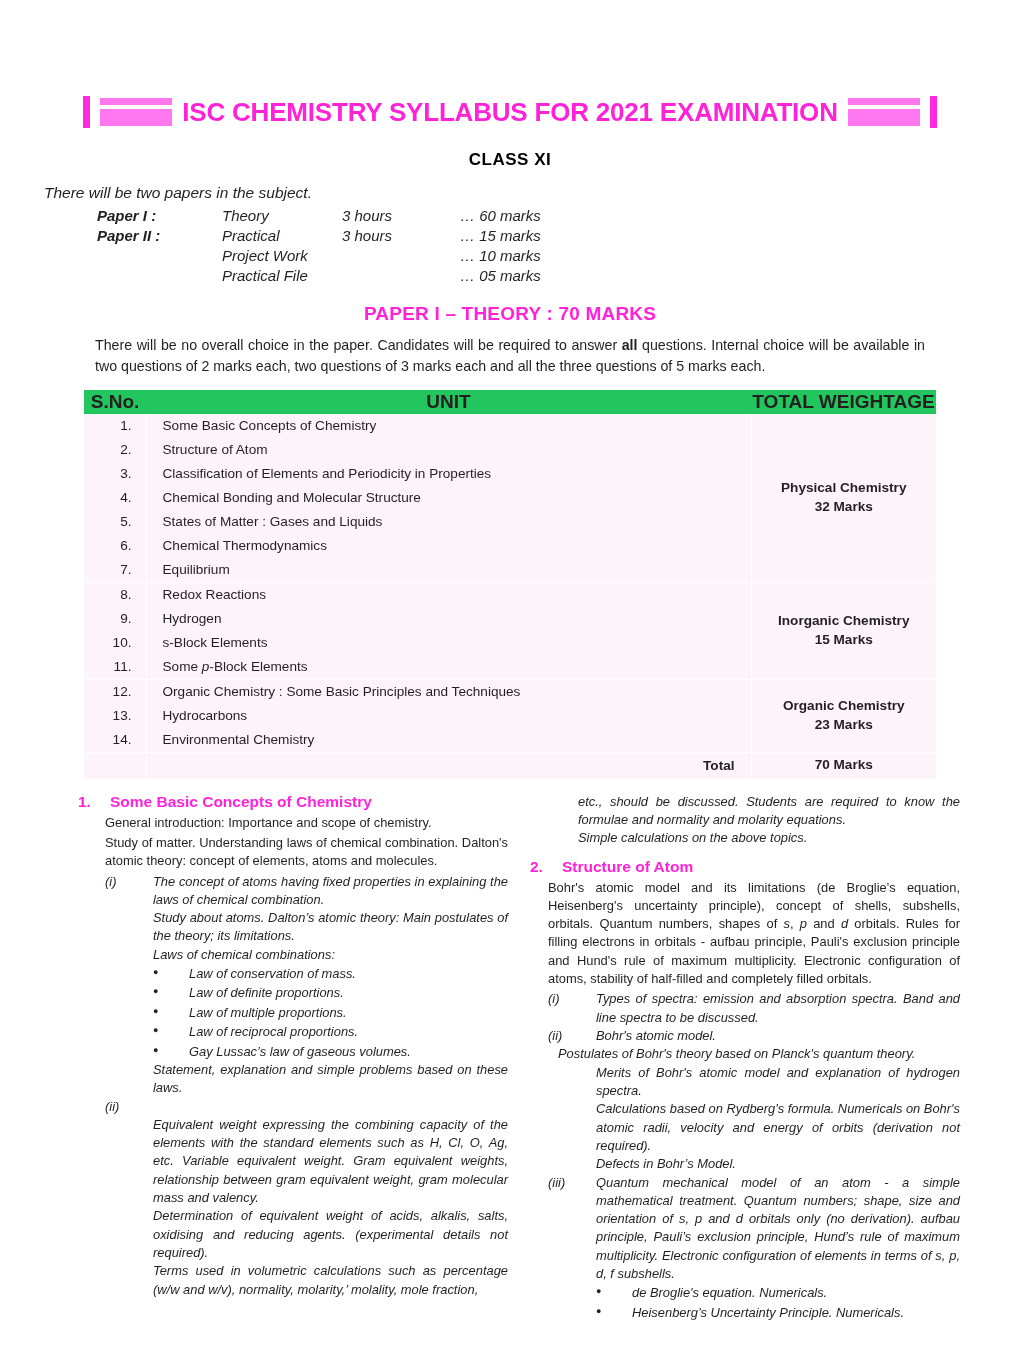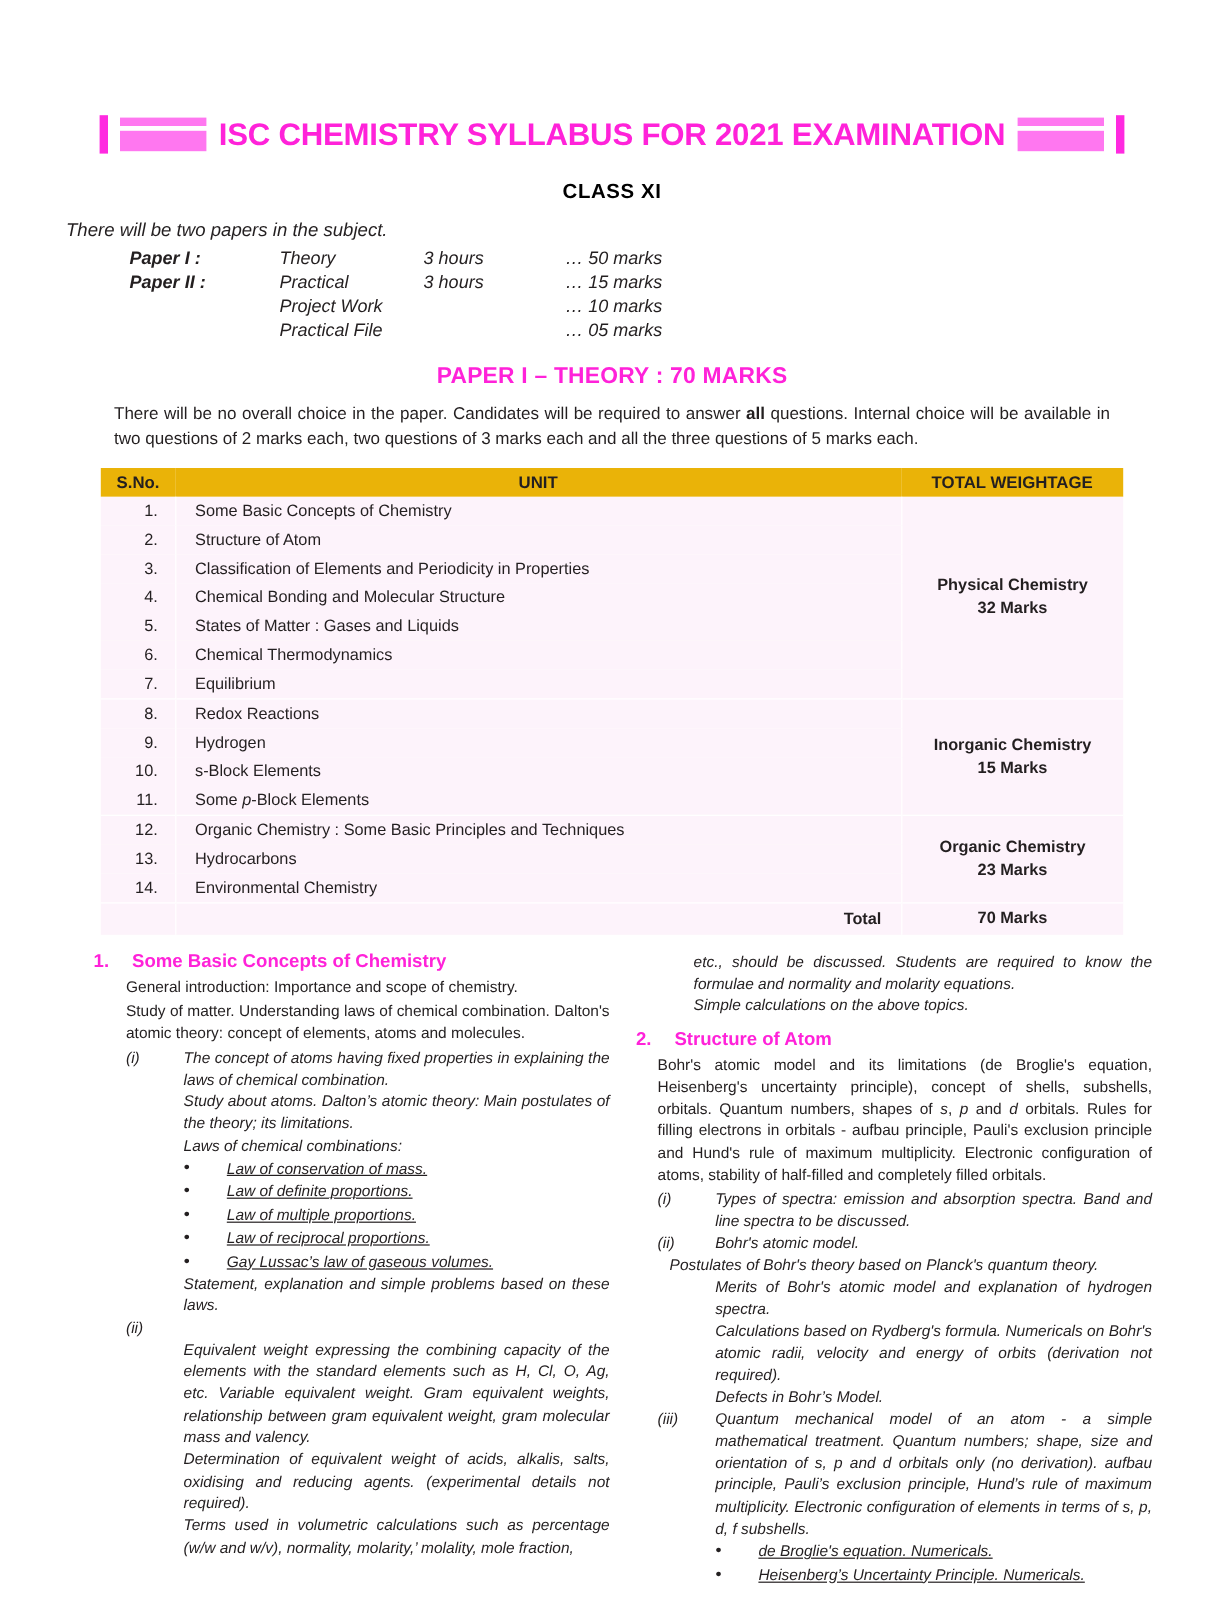--- a/index.html
+++ b/index.html
@@ -27,21 +27,21 @@
     color:#ff22d9;white-space:nowrap;
     font-family:"Liberation Sans", sans-serif;
   }
   .class-line{
     text-align:center;margin-top:22px;
     font-size:17px;font-weight:bold;color:#000000;
     letter-spacing:0.5px;
   }
 
   
-  .papers{margin:14px 0 0 55px;font-style:italic;}
+  .papers{margin:14px 0 0 44px;font-style:italic;}
   .papers .lead{font-size:15.5px;margin-bottom:3px;}
   .papers table{border-collapse:collapse;margin-left:53px;}
   .papers td{font-size:15px;font-style:italic;padding:1.5px 0;vertical-align:top;}
   .papers td.c1{width:125px;font-weight:bold;}
   .papers td.c2{width:120px;}
   .papers td.c3{width:118px;}
   .papers td.c4{width:140px;}
 
   
   .paper1-head{
@@ -59,22 +59,22 @@
     border-collapse:collapse;
     margin:12px auto 0 auto;
     width:852px;
     table-layout:fixed;
   }
   .wtable th,.wtable td{
     padding:0;border:none;
     font-size:13.6px;
   }
   .wtable thead th{
-    background:#eab308;
-    font-weight:bold;font-size:14px;
+    background:#22c55e;
+    font-weight:bold;font-size:19px;
     height:24px;vertical-align:middle;
     color:#231f20;
   }
   .wtable thead th.sno{width:62px;text-align:center;}
   .wtable thead th.unit{text-align:center;}
   .wtable thead th.wt{width:185px;text-align:center;}
   .wtable tbody td{
     background:#fdf3fb;height:24px;vertical-align:middle;
   }
   .wtable tbody td.sno{
@@ -127,21 +127,21 @@
   }
   .subtxt{
     margin:0 0 0 75px;
     font-style:italic;font-size:12.9px;line-height:1.42;
     text-align:justify;
   }
   .subtxt.left{text-align:left;}
   .bullets{margin:0 0 0 75px;padding:0;list-style:none;}
   .bullets li{
     font-style:italic;font-size:12.9px;line-height:1.5;
-    position:relative;padding-left:36px;text-decoration:underline;
+    position:relative;padding-left:36px;
   }
   .bullets li::before{
     content:"\25CF";position:absolute;left:0;top:0;
     font-size:9px;font-style:normal;line-height:1.9;
   }
   .spacer10{height:10px;}
 </style>
 </head>
 <body>
 
@@ -164,21 +164,21 @@
   <div class="class-line">CLASS  XI</div>
 
   <div class="papers">
     <div class="lead">There will be two papers in the subject.</div>
     <table>
       <tbody>
         <tr>
           <td class="c1">Paper I :</td>
           <td class="c2">Theory</td>
           <td class="c3">3 hours</td>
-          <td class="c4">… 50 marks</td>
+          <td class="c4">… 60 marks</td>
         </tr>
         <tr>
           <td class="c1">Paper II :</td>
           <td class="c2">Practical</td>
           <td class="c3">3 hours</td>
           <td class="c4">… 15 marks</td>
         </tr>
         <tr>
           <td class="c1"></td>
           <td class="c2">Project Work</td>

